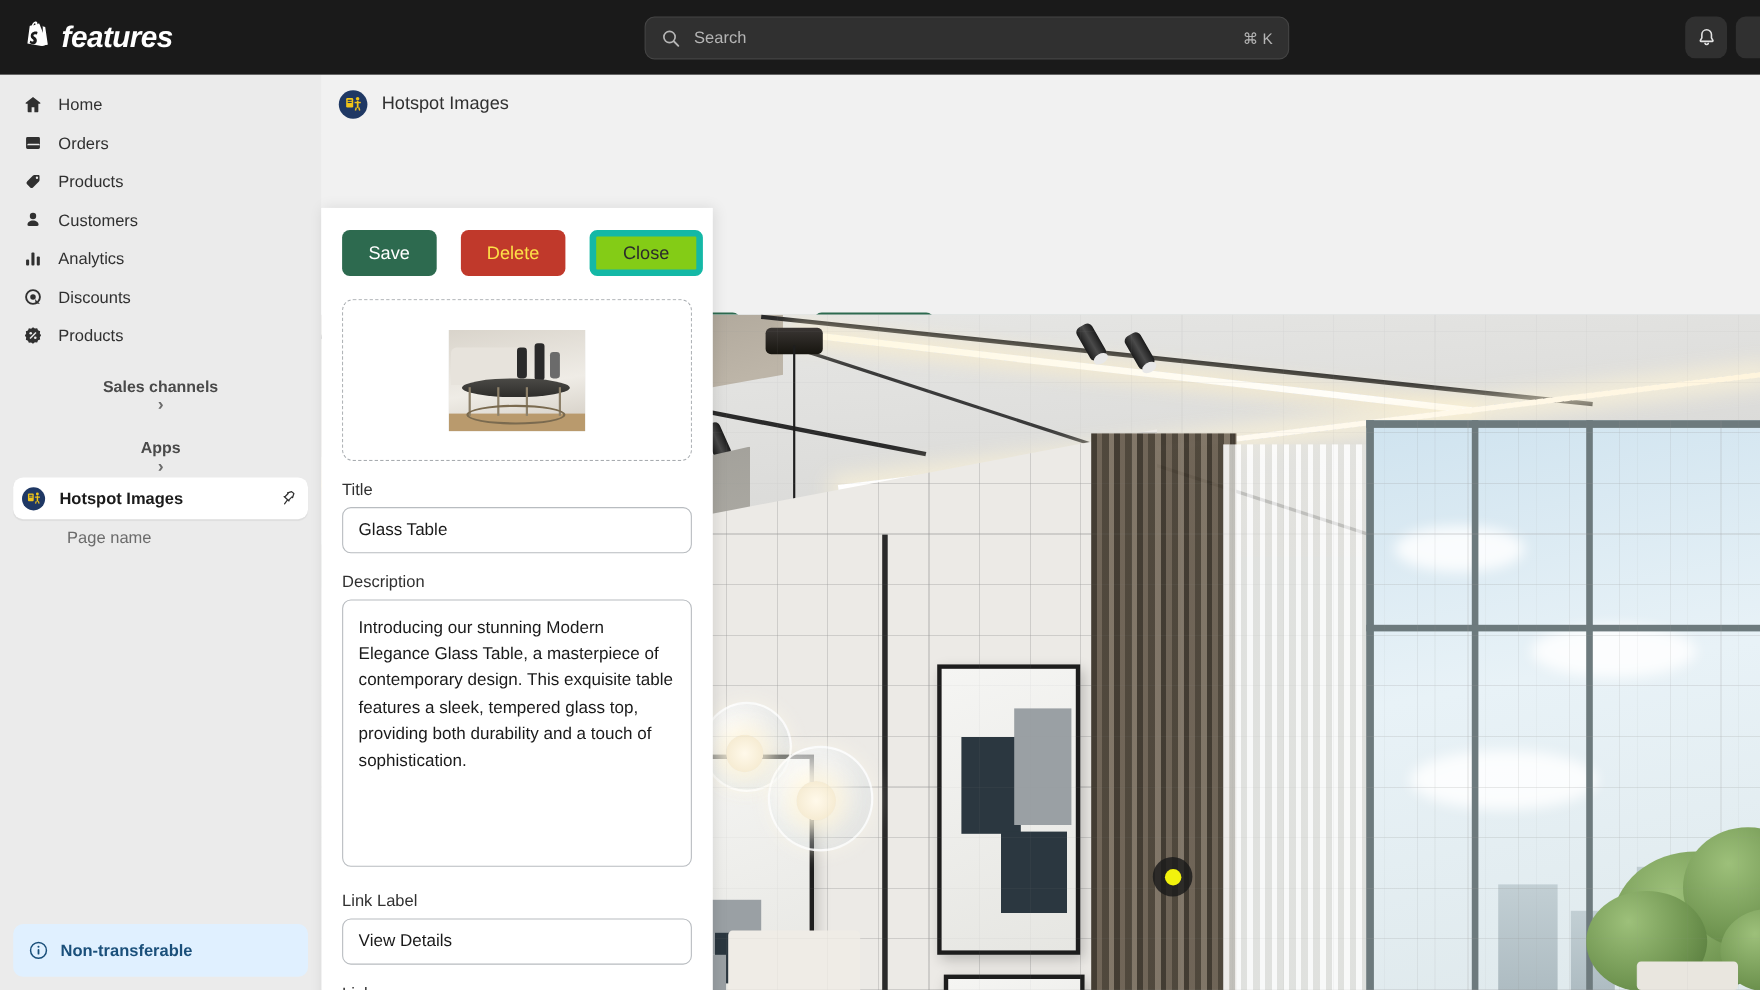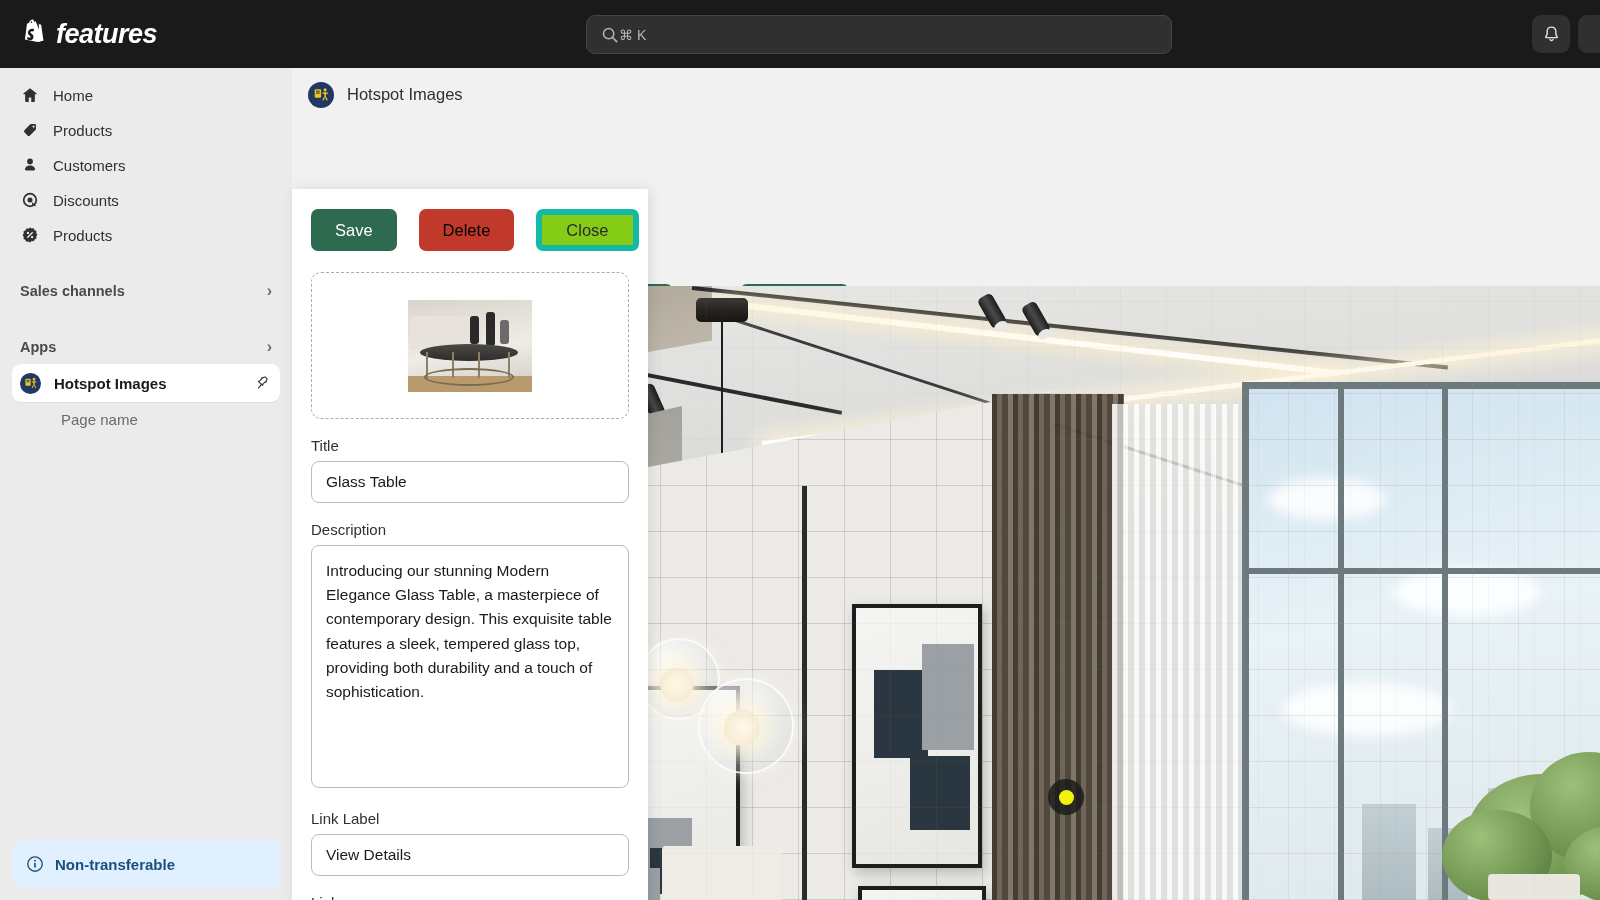--- a/index.html
+++ b/index.html
@@ -65,21 +65,21 @@
   .nav-item {
     display: flex; align-items: center;
     height: 34px; border-radius: 8px;
     padding: 0 8px; margin-bottom: 1px;
     color: #303030; font-size: 15px;
   }
   .nav-item .ic { width: 20px; height: 20px; margin-right: 13px; flex:0 0 auto; display:flex; align-items:center; justify-content:center;}
   .nav-section {
     display: flex; align-items: center; justify-content: space-between;
     height: 34px; padding: 0 8px; margin-top: 22px;
-    color: #4a4a4a; font-size: 14.5px; font-weight: bold;
+    color: #4a4a4a; font-size: 14.5px; font-weight: bold; flex-direction: column;
   }
   .chev { color: #6b6b6b; font-size: 16px; }
   .nav-item.active {
     background: #ffffff; border-radius: 9px;
     font-weight: bold; color: #1a1a1a;
     box-shadow: 0 1px 1px rgba(0,0,0,0.06);
     height: 38px;
   }
   .app-icon-sm {
     width: 21px; height: 21px; border-radius: 50%;
@@ -296,21 +296,21 @@
     overflow: hidden;
     padding: 20px 19px 0 19px;
   }
   .panel-btns { display: flex; gap: 22px; margin-bottom: 21px; }
   .pbtn {
     height: 42px; border-radius: 7px; font-size: 16.5px;
     font-family: "Liberation Sans", sans-serif;
     border: none; cursor: pointer; padding: 0 24px;
   }
   .pbtn-save { background: #2d6a4f; color: #fff; }
-  .pbtn-del  { background: #c0392b; color: #000000; text-align: right; }
+  .pbtn-del  { background: #c0392b; color: #fde047; text-align: right; }
   .pbtn-close{ background: #84cc16; color: #2b2b2b; border: 6px solid #14b8a6; }
 
   .dropzone {
     height: 147px; border: 1px dashed #a8acb0; border-radius: 10px;
     display: flex; align-items: center; justify-content: center;
     margin-bottom: 18px;
   }
   .thumb {
     width: 124px; height: 92px; overflow:hidden; position: relative;
     background:#d8d5cf;
@@ -355,20 +355,21 @@
       <path fill="#1a1a1a" d="M12.6 9.1l-.6 2.2s-.7-.3-1.5-.3c-1.2 0-1.3.8-1.3 1 0 1.1 2.8 1.5 2.8 4 0 1.9-1.2 3.2-2.9 3.2-2 0-3-1.3-3-1.3l.5-1.8s1 .9 1.9.9c.6 0 .8-.5.8-.8 0-1.4-2.3-1.5-2.3-3.8 0-1.9 1.3-3.7 4.1-3.7 1 0 1.5.4 1.5.4z"></path>
     </svg>
     <span class="logo-text">features</span>
   </div>
 
   <div class="searchbar">
     <svg class="search-icon" viewBox="0 0 20 20">
       <circle cx="8.5" cy="8.5" r="5.7" fill="none" stroke="#b5b5b5" stroke-width="1.7"></circle>
       <line x1="12.8" y1="12.8" x2="17.4" y2="17.4" stroke="#b5b5b5" stroke-width="1.9" stroke-linecap="round"></line>
     </svg>
+    <span class="search-ph">Search</span>
     <span class="search-kbd">⌘ K</span>
   </div>
 
   <div class="topbar-right">
     <div class="icon-btn">
       <svg width="19" height="19" viewBox="0 0 20 20">
         <path d="M10 2.2c-2.7 0-4.6 2-4.6 4.6v3.1L4 12.4c-.2.4.1.9.6.9h10.8c.5 0 .8-.5.6-.9l-1.4-2.5V6.8c0-2.6-1.9-4.6-4.6-4.6z" fill="none" stroke="#e3e3e3" stroke-width="1.5" stroke-linejoin="round"></path>
         <path d="M8.4 15.2c.3.7.9 1.1 1.6 1.1s1.3-.4 1.6-1.1" fill="none" stroke="#e3e3e3" stroke-width="1.5" stroke-linecap="round"></path>
       </svg>
     </div>
@@ -382,20 +383,28 @@
 
     <div class="nav-item">
       <span class="ic">
         <svg width="18" height="18" viewBox="0 0 20 20">
             <path fill="#303030" d="M10 2.4 2.6 8.3v.9h2v7.6c0 .6.5 1 1 1h3v-5h2.8v5h3c.6 0 1-.4 1-1V9.2h2v-.9z"></path>
           </svg>
       </span>
       <span>Home</span>
     </div>
 
+    <div class="nav-item">
+      <span class="ic">
+        <svg width="18" height="18" viewBox="0 0 20 20">
+            <path fill="#303030" d="M3 5.5A1.5 1.5 0 0 1 4.5 4h11A1.5 1.5 0 0 1 17 5.5v9a1.5 1.5 0 0 1-1.5 1.5h-11A1.5 1.5 0 0 1 3 14.5zm2.2 5.2a.8.8 0 0 0-.7.5l-.4 1h12.8l-.4-1a.8.8 0 0 0-.7-.5z"></path>
+          </svg>
+      </span>
+      <span>Orders</span>
+    </div>
 
     <div class="nav-item">
       <span class="ic">
         <svg width="18" height="18" viewBox="0 0 20 20">
             <path fill="#303030" d="M17 3.4h-5.6c-.5 0-1 .2-1.4.6l-6 6a2 2 0 0 0 0 2.8l3.2 3.2a2 2 0 0 0 2.8 0l6-6c.4-.4.6-.9.6-1.4V4.4c0-.6-.4-1-1-1zm-3 4a1.2 1.2 0 1 1 0-2.4 1.2 1.2 0 0 1 0 2.4z"></path>
           </svg>
       </span>
       <span>Products</span>
     </div>
 
@@ -403,20 +412,30 @@
       <span class="ic">
         <svg width="18" height="18" viewBox="0 0 20 20">
             <circle cx="10" cy="6" r="3.2" fill="#303030"></circle>
             <path fill="#303030" d="M10 10.6c-3.1 0-5.6 1.9-5.6 4.2 0 .7.6 1.2 1.3 1.2h8.6c.7 0 1.3-.5 1.3-1.2 0-2.3-2.5-4.2-5.6-4.2z"></path>
           </svg>
       </span>
       <span>Customers</span>
     </div>
 
 
+    <div class="nav-item">
+      <span class="ic">
+        <svg width="18" height="18" viewBox="0 0 20 20">
+          <rect x="3" y="11" width="3.1" height="6" rx="1" fill="#303030"></rect>
+          <rect x="8.4" y="4" width="3.1" height="13" rx="1" fill="#303030"></rect>
+          <rect x="13.8" y="8" width="3.1" height="9" rx="1" fill="#303030"></rect>
+        </svg>
+      </span>
+      <span>Analytics</span>
+    </div>
 
     <div class="nav-item">
       <span class="ic">
         <svg width="18" height="18" viewBox="0 0 20 20">
           <circle cx="10" cy="10" r="7" fill="none" stroke="#303030" stroke-width="1.9"></circle>
           <circle cx="10" cy="10" r="2.8" fill="#303030"></circle>
           <path d="M10.5 10.5 17 17l-4.4-.6-.6-4.4z" fill="#303030"></path>
         </svg>
       </span>
       <span>Discounts</span>

